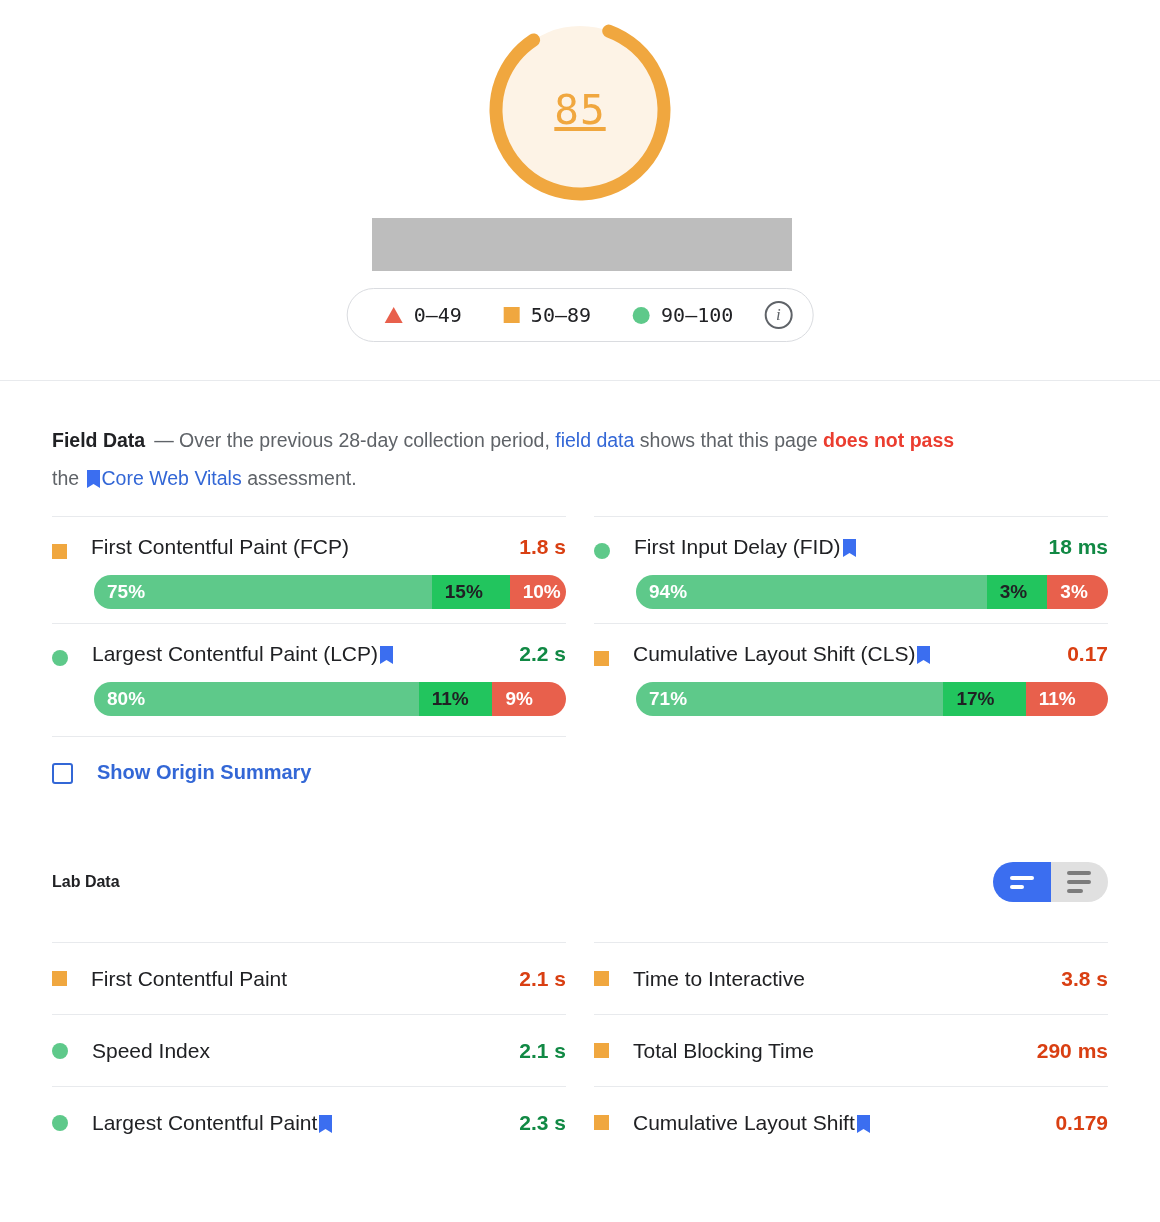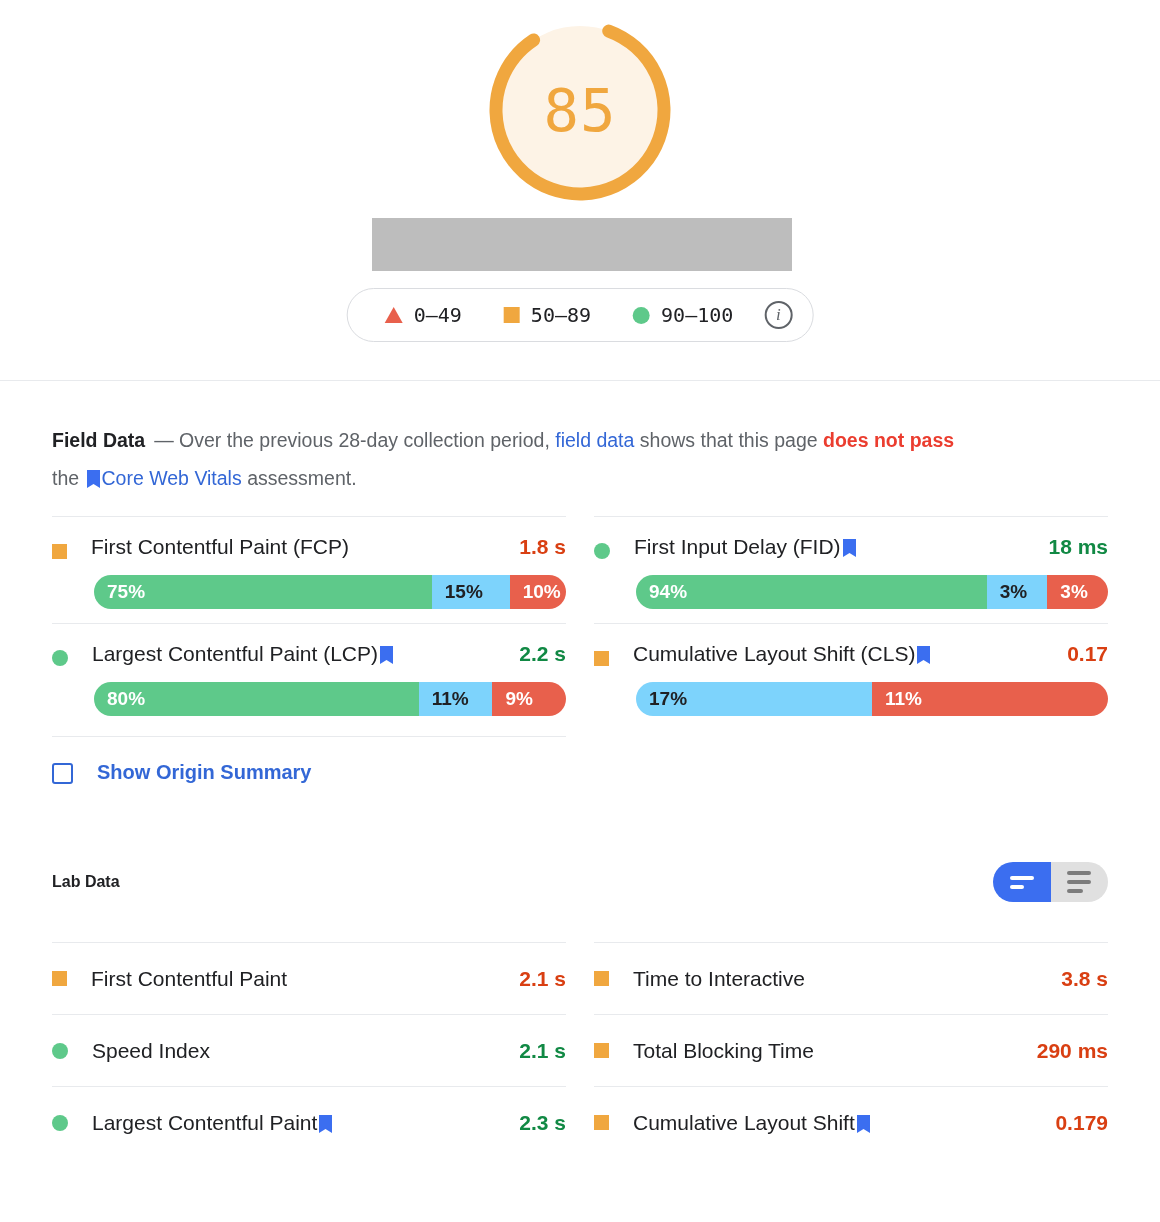--- a/index.html
+++ b/index.html
@@ -32,24 +32,25 @@
     height: 200px;
     position: relative;
   }
   .gauge-wrap svg { display: block; }
   .gauge-value {
     position: absolute;
     left: 0; right: 0; top: 0; bottom: 0;
     display: flex;
     align-items: center;
     justify-content: center;
-    font-size: 59px;
+    font-size: 41px;
     letter-spacing: 1px;
     color: #f0a73f;
     font-family: "DejaVu Sans Mono", monospace;
+    text-decoration: underline;
   }
   .redaction-bar {
     position: absolute;
     left: 372px;
     top: 218px;
     width: 420px;
     height: 53px;
     background: #bdbdbd;
   }
   .legend {
@@ -177,21 +178,21 @@
     font-size: 19px;
     font-weight: bold;
   }
   .dist > div {
     display: flex;
     align-items: center;
     padding-left: 13px;
     white-space: nowrap;
   }
   .seg-good { background: #5ec98a; color: #ffffff; }
-  .seg-avg  { background: #7dd3fc; color: #202124; text-align: center; }
+  .seg-avg  { background: #22c55e; color: #202124; text-align: center; }
   .seg-bad  { background: #e8604c; color: #ffffff; }
 
   
   .origin-row {
     border-top: 1px solid #e8eaed;
     margin-top: 6px;
     padding-top: 24px;
     width: calc(50% - 14px);
     display: flex;
     align-items: flex-end;
@@ -348,20 +349,21 @@
         </div>
         <div class="metric-cell">
           <div class="metric-top">
             <span class="dot-orange"></span>
             <span class="metric-name">Cumulative Layout Shift (CLS)<svg class="bookmark" viewBox="0 0 13 18">
                 <path d="M0 0 h13 v18 l-6.5 -4 l-6.5 4 z" fill="#3b6ef0"></path>
               </svg></span>
             <span class="metric-value v-orange">0.17</span>
           </div>
           <div class="dist">
+            <div class="seg-good" style="flex:68">71%</div>
             <div class="seg-avg" style="flex:16">17%</div>
             <div class="seg-bad" style="flex:16">11%</div>
           </div>
         </div>
       </div>
 
     <div class="origin-row">
       <span class="checkbox"></span>
       <span class="origin-label">Show Origin Summary</span>
     </div>

